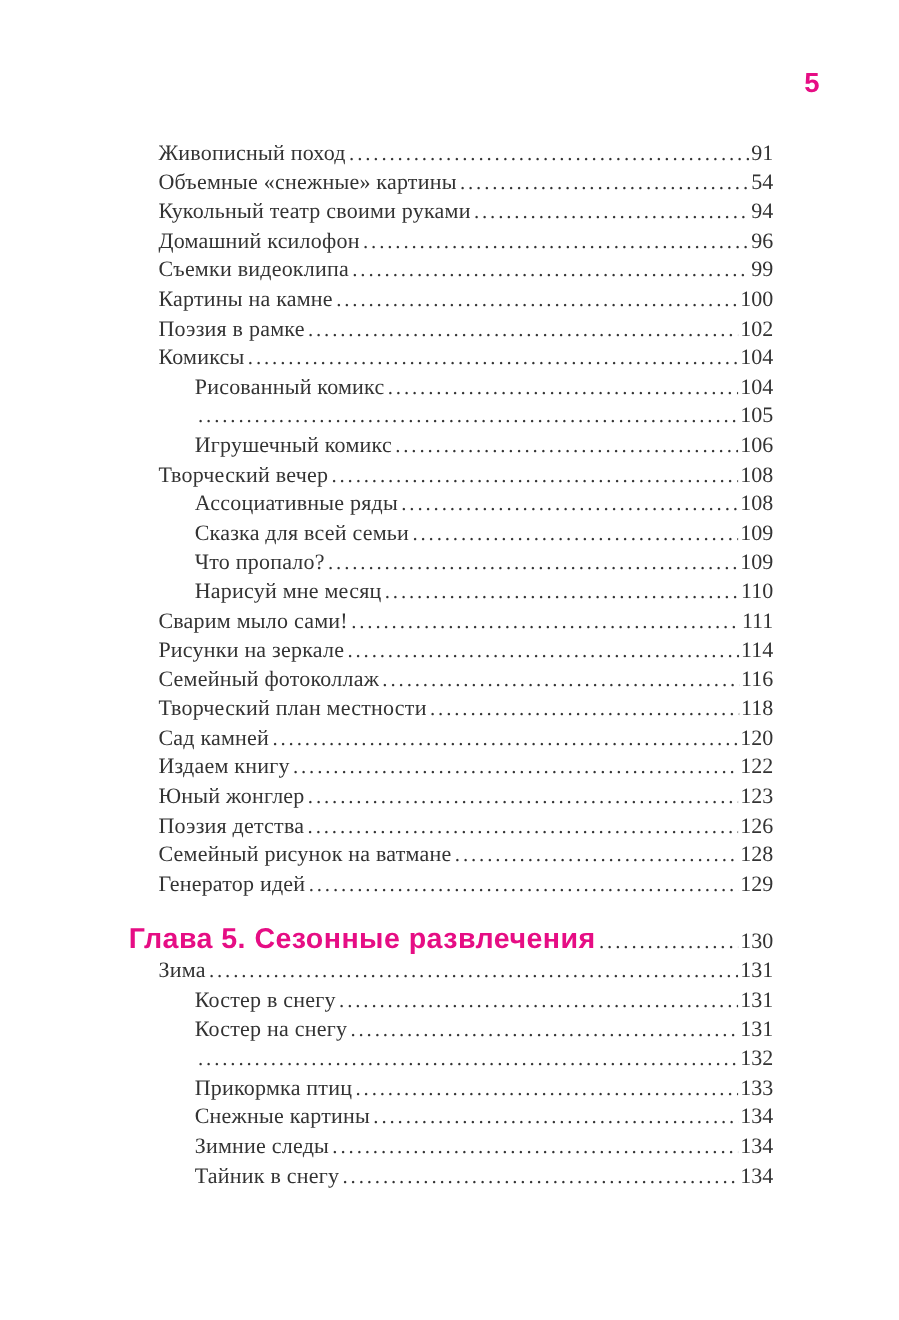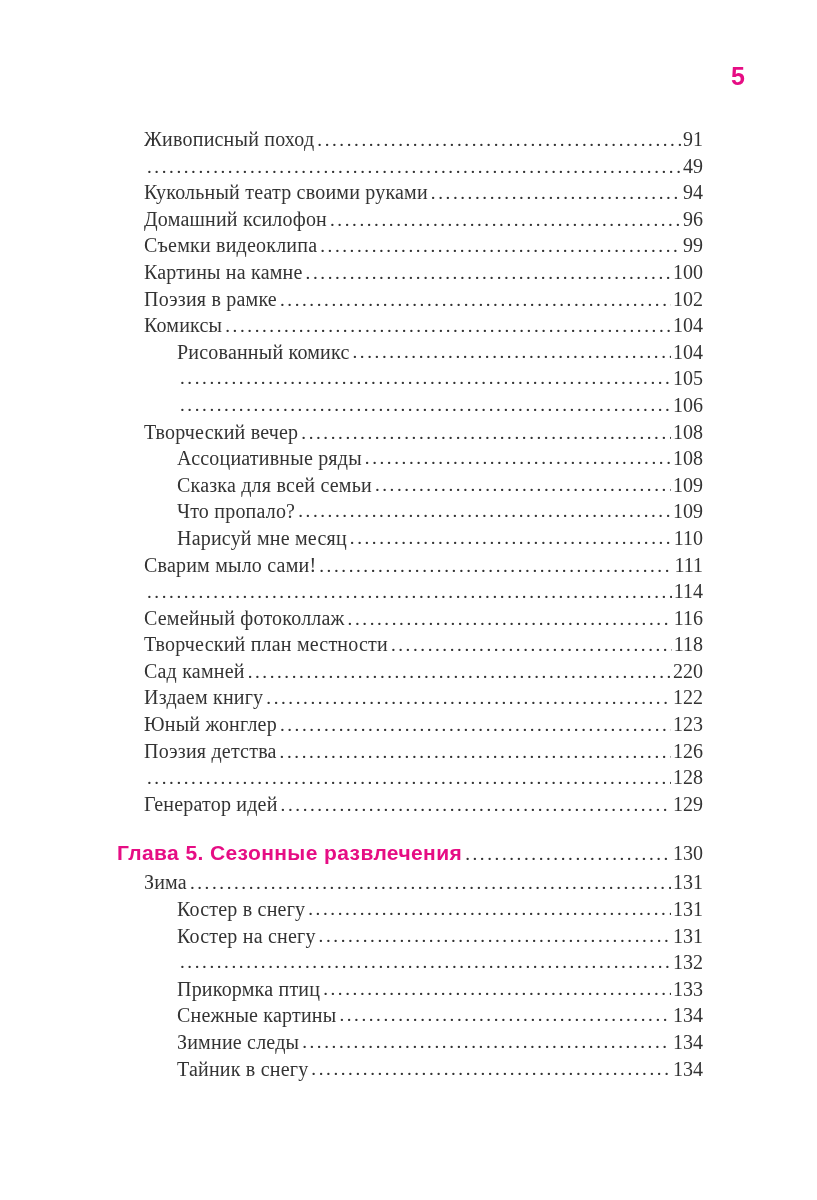--- a/index.html
+++ b/index.html
@@ -38,21 +38,21 @@
   }
 
   .toc-row {
     display: flex;
     align-items: baseline;
     height: 26.6px;
     font-size: 20px;
     line-height: 26.6px;
   }
   .toc-row.level-1 { margin-left: 27px; }
-  .toc-row.level-2 { margin-left: 60px; align-items: center; }
+  .toc-row.level-2 { margin-left: 60px; }
 
   .entry-label {
     flex: 0 0 auto;
     white-space: nowrap;
     letter-spacing: 0.2px;
   }
 
   .dot-leader {
     flex: 1 1 auto;
     min-width: 0;
@@ -72,39 +72,40 @@
 
   .toc-row.chapter-row {
     margin-top: 21px;
     margin-bottom: 1px;
     height: 30px;
     line-height: 30px;
   }
   .chapter-label {
     font-family: "Liberation Sans", sans-serif;
     font-weight: bold;
-    font-size: 21px;
+    font-size: 26px;
     letter-spacing: 0.4px;
     color: var(--accent);
   }
 </style>
 </head>
 <body>
 
 <div class="book-page">
   <div class="folio">5</div>
   <div class="toc">
       <div class="toc-row level-1">
         <span class="entry-label">Живописный поход</span>
         <span class="dot-leader">................................................................................................................................................................</span>
         <span class="entry-page">91</span>
       </div>
       <div class="toc-row level-1">
-        <span class="dot-leader">................................................................................................................................................................</span>
-        <span class="entry-page">49</span>
+        <span class="entry-label">Объемные «снежные» картины</span>
+        <span class="dot-leader">................................................................................................................................................................</span>
+        <span class="entry-page">54</span>
       </div>
       <div class="toc-row level-1">
         <span class="entry-label">Кукольный театр своими руками</span>
         <span class="dot-leader">................................................................................................................................................................</span>
         <span class="entry-page">94</span>
       </div>
       <div class="toc-row level-1">
         <span class="entry-label">Домашний ксилофон</span>
         <span class="dot-leader">................................................................................................................................................................</span>
         <span class="entry-page">96</span>
@@ -132,20 +133,21 @@
       <div class="toc-row level-2">
         <span class="entry-label">Рисованный комикс</span>
         <span class="dot-leader">................................................................................................................................................................</span>
         <span class="entry-page">104</span>
       </div>
       <div class="toc-row level-2">
         <span class="dot-leader">................................................................................................................................................................</span>
         <span class="entry-page">105</span>
       </div>
       <div class="toc-row level-2">
+        <span class="entry-label">Игрушечный комикс</span>
         <span class="dot-leader">................................................................................................................................................................</span>
         <span class="entry-page">106</span>
       </div>
       <div class="toc-row level-1">
         <span class="entry-label">Творческий вечер</span>
         <span class="dot-leader">................................................................................................................................................................</span>
         <span class="entry-page">108</span>
       </div>
       <div class="toc-row level-2">
         <span class="entry-label">Ассоциативные ряды</span>
@@ -166,54 +168,56 @@
         <span class="entry-label">Нарисуй мне месяц</span>
         <span class="dot-leader">................................................................................................................................................................</span>
         <span class="entry-page">110</span>
       </div>
       <div class="toc-row level-1">
         <span class="entry-label">Сварим мыло сами!</span>
         <span class="dot-leader">................................................................................................................................................................</span>
         <span class="entry-page">111</span>
       </div>
       <div class="toc-row level-1">
+        <span class="entry-label">Рисунки на зеркале</span>
         <span class="dot-leader">................................................................................................................................................................</span>
         <span class="entry-page">114</span>
       </div>
       <div class="toc-row level-1">
         <span class="entry-label">Семейный фотоколлаж</span>
         <span class="dot-leader">................................................................................................................................................................</span>
         <span class="entry-page">116</span>
       </div>
       <div class="toc-row level-1">
         <span class="entry-label">Творческий план местности</span>
         <span class="dot-leader">................................................................................................................................................................</span>
         <span class="entry-page">118</span>
       </div>
       <div class="toc-row level-1">
         <span class="entry-label">Сад камней</span>
         <span class="dot-leader">................................................................................................................................................................</span>
-        <span class="entry-page">220</span>
+        <span class="entry-page">120</span>
       </div>
       <div class="toc-row level-1">
         <span class="entry-label">Издаем книгу</span>
         <span class="dot-leader">................................................................................................................................................................</span>
         <span class="entry-page">122</span>
       </div>
       <div class="toc-row level-1">
         <span class="entry-label">Юный жонглер</span>
         <span class="dot-leader">................................................................................................................................................................</span>
         <span class="entry-page">123</span>
       </div>
       <div class="toc-row level-1">
         <span class="entry-label">Поэзия детства</span>
         <span class="dot-leader">................................................................................................................................................................</span>
         <span class="entry-page">126</span>
       </div>
       <div class="toc-row level-1">
+        <span class="entry-label">Семейный рисунок на ватмане</span>
         <span class="dot-leader">................................................................................................................................................................</span>
         <span class="entry-page">128</span>
       </div>
       <div class="toc-row level-1">
         <span class="entry-label">Генератор идей</span>
         <span class="dot-leader">................................................................................................................................................................</span>
         <span class="entry-page">129</span>
       </div>
       <div class="toc-row chapter-row">
         <span class="entry-label chapter-label">Глава 5. Сезонные развлечения</span>

